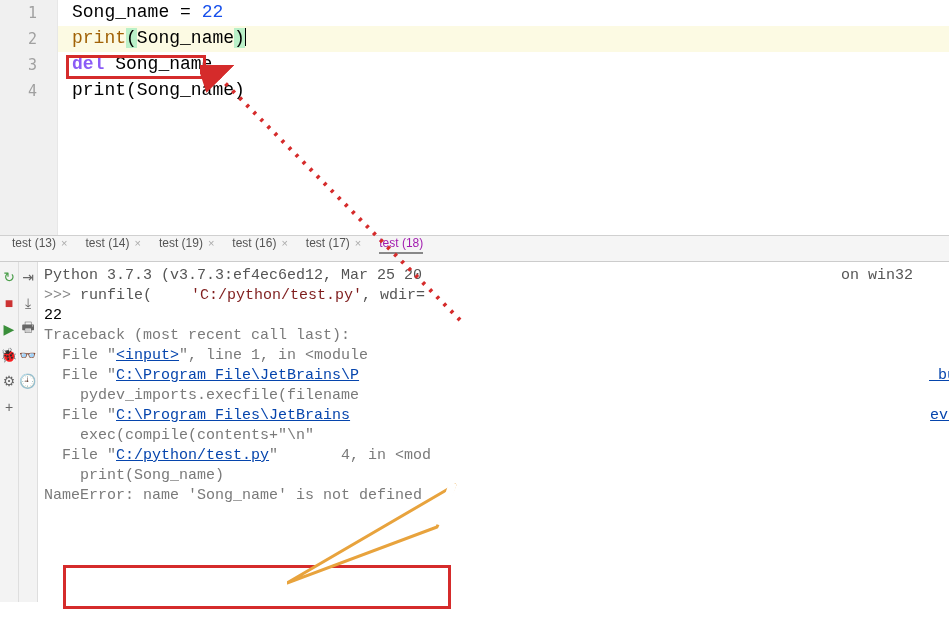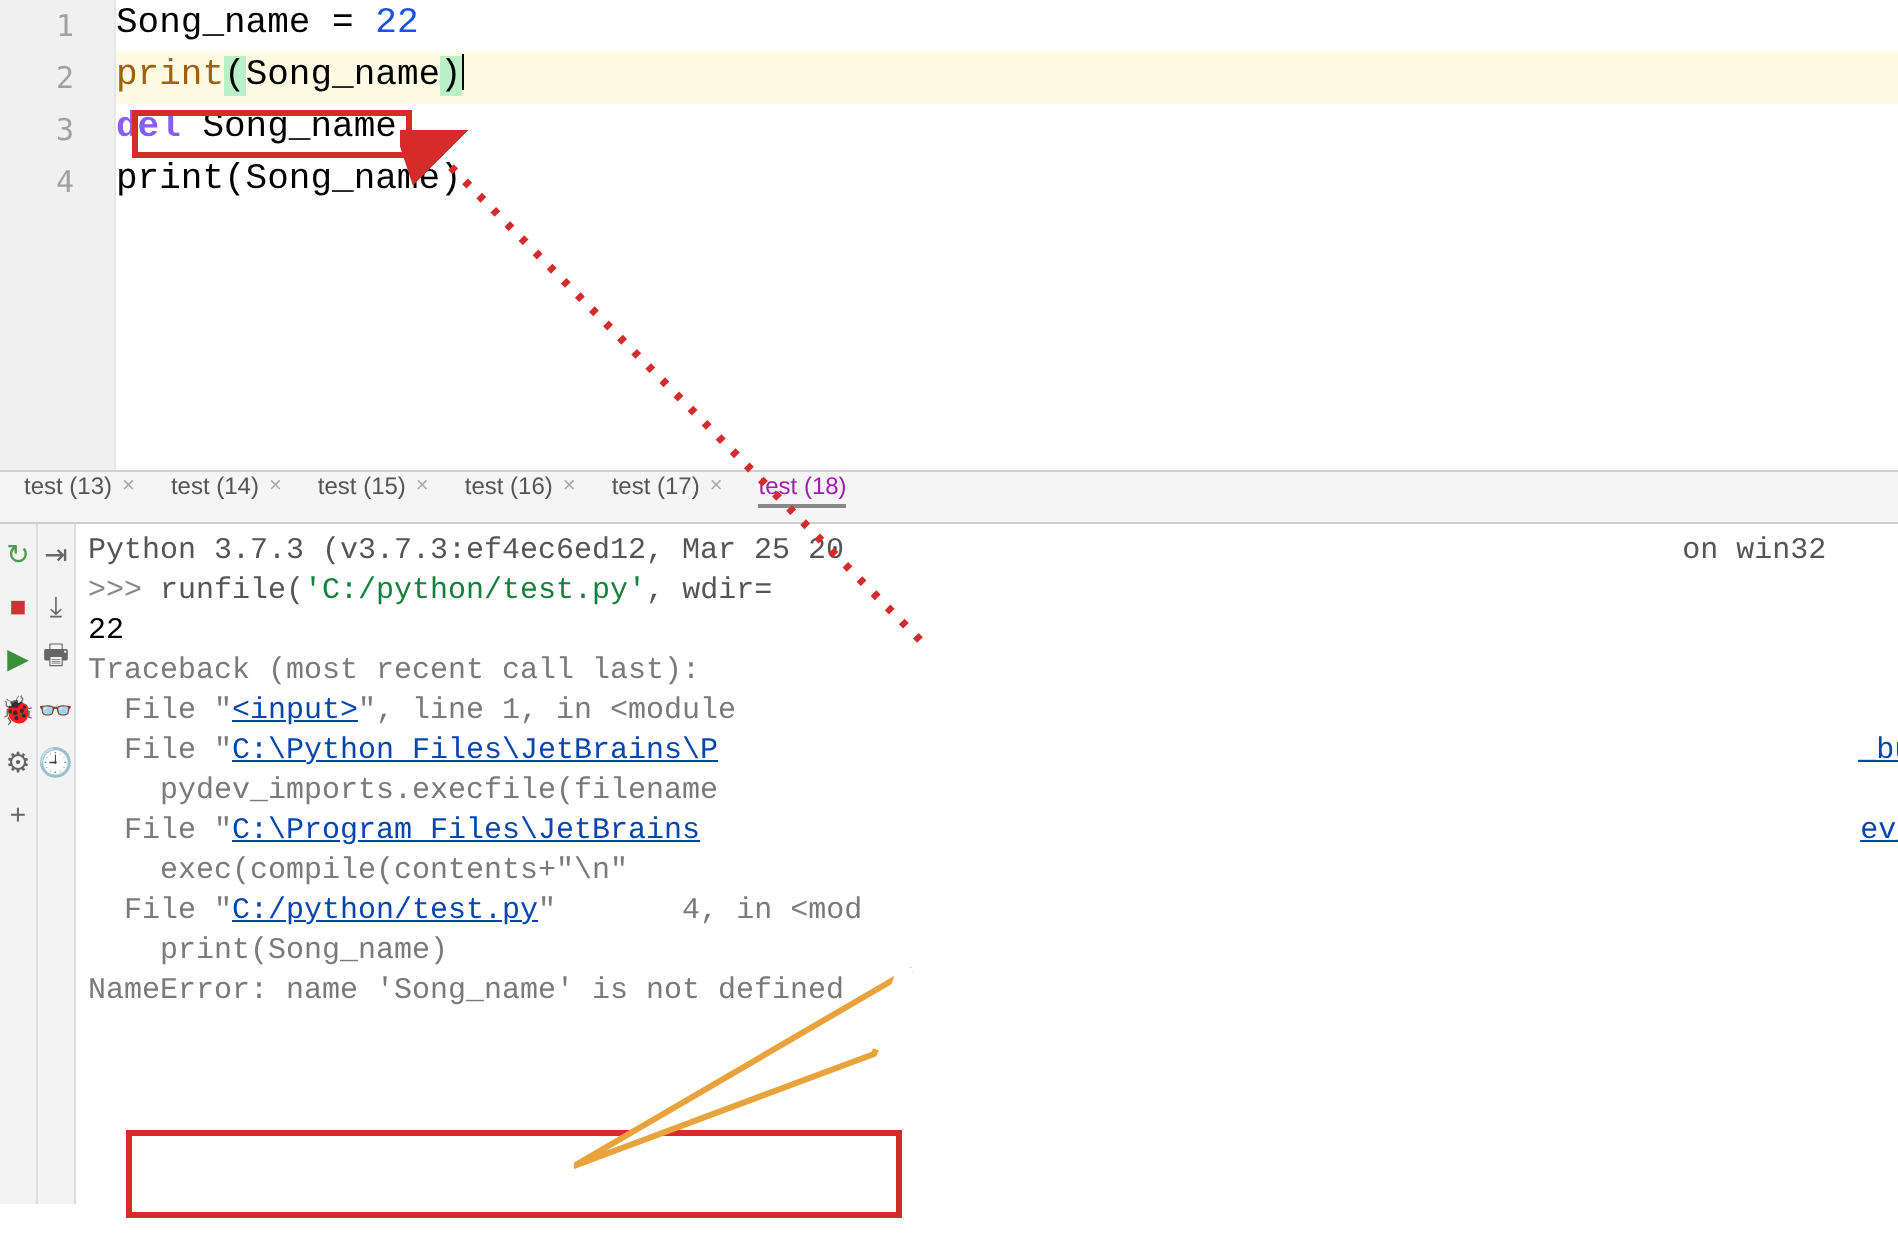--- a/index.html
+++ b/index.html
@@ -35,20 +35,21 @@
   font-family: Consolas, monospace;
 }
 .code-area {
   flex: 1;
   font-family: Consolas, 'Courier New', monospace;
   font-size: 18px;
 }
 .cline {
   height: 26px;
   line-height: 24px;
+  padding-left: 14px;
   white-space: pre;
 }
 .cline.current { background: #fcfae3; }
 .k-var { color: #000; }
 .op { color: #000; }
 .num { color: #1750eb; }
 .fn { color: #a16207; }
 .hl-par { background: #baf0c8; }
 .kw-del { color: #8b5cf6; font-weight: bold; }
 .cursor {
@@ -118,21 +119,21 @@
 }
 .console {
   flex:1;
   font-family: Consolas, 'Courier New', monospace;
   font-size: 15px;
   padding: 4px 6px;
   line-height: 20px;
 }
 .py-line  { color:#555; white-space:pre;}
 .prompt   { color:#888; }
-.cs-path  { color:#15803d; }
+.cs-path  { color:#7f1d1d;margin-left:39px; }
 .cs-out   { color:#000; }
 .cs-tb    { color:#7a7a7a; white-space:pre;}
 .cs-file  { color:#7a7a7a; white-space:pre;}
 .link     { color:#0645ad; text-decoration:underline; }
 .cs-code  { color:#7a7a7a; white-space:pre;}
 .cs-err   { color:#7a7a7a; white-space:pre;}
 .redbox2 {
   position:absolute;
   left:63px;
   top:565px;
@@ -199,21 +200,21 @@
 <div class="tabs">
   <div class="tab">
       <span>test (13)</span>
       <span class="tab-close">×</span>
     </div>
   <div class="tab">
       <span>test (14)</span>
       <span class="tab-close">×</span>
     </div>
   <div class="tab">
-      <span>test (15)</span>
+      <span>test (19)</span>
       <span class="tab-close">×</span>
     </div>
   <div class="tab">
       <span>test (16)</span>
       <span class="tab-close">×</span>
     </div>
   <div class="tab">
       <span>test (17)</span>
       <span class="tab-close">×</span>
     </div>
@@ -237,21 +238,21 @@
     <div class="ico">🖶</div>
     <div class="ico">👓</div>
     <div class="ico">🕘</div>
   </div>
   <div class="console">
     <div class="py-line"><span>Python 3.7.3 (v3.7.3:ef4ec6ed12, Mar 25 20</span><span style="display:inline-block;width:410px"></span><span> on win32</span></div>
     <div class="py-line"><span class="prompt">&gt;&gt;&gt; </span><span>runfile(</span><span class="cs-path">'C:/python/test.py'</span><span>, wdir=</span></div>
     <div class="cs-out">22</div>
     <div class="cs-tb">Traceback (most recent call last):</div>
     <div class="cs-file"><span>  File "</span><span class="link">&lt;input&gt;</span><span>", line 1, in &lt;module</span></div>
-    <div class="cs-file"><span>  File "</span><span class="link">C:\Python Files\JetBrains\P</span><span style="display:inline-block;width:570px"></span><span class="link">_bu</span></div>
+    <div class="cs-file"><span>  File "</span><span class="link">C:\Program File\JetBrains\P</span><span style="display:inline-block;width:570px"></span><span class="link">_bu</span></div>
     <div class="cs-code">    pydev_imports.execfile(filename</div>
     <div class="cs-file"><span>  File "</span><span class="link">C:\Program Files\JetBrains</span><span style="display:inline-block;width:580px"></span><span class="link">ev_im</span></div>
     <div class="cs-code">    exec(compile(contents+"\n"</div>
     <div class="cs-file"><span>  File "</span><span class="link">C:/python/test.py</span><span>"       4, in &lt;mod</span></div>
     <div class="cs-code">    print(Song_name)</div>
     <div class="cs-err">NameError: name 'Song_name' is not defined</div>
   </div>
 </div>
 
 <div class="redbox2"></div>

